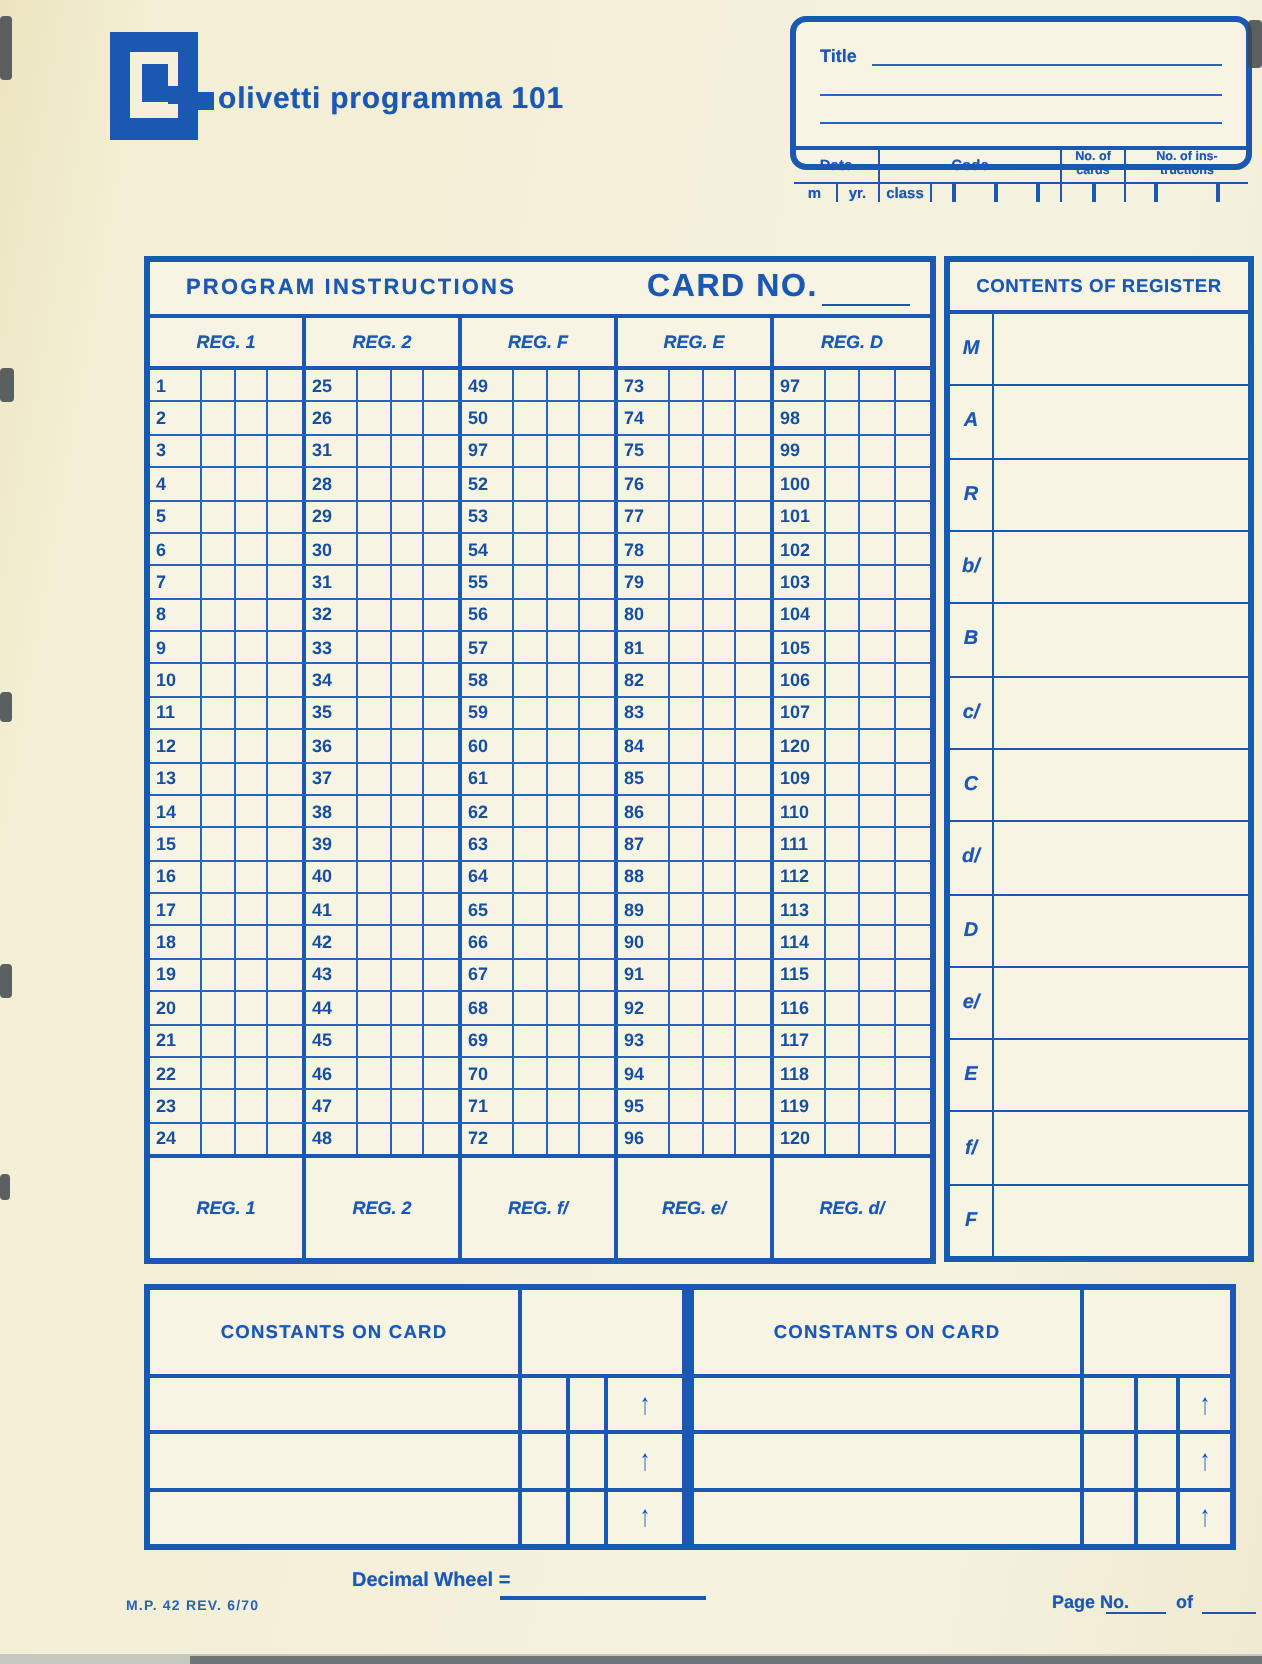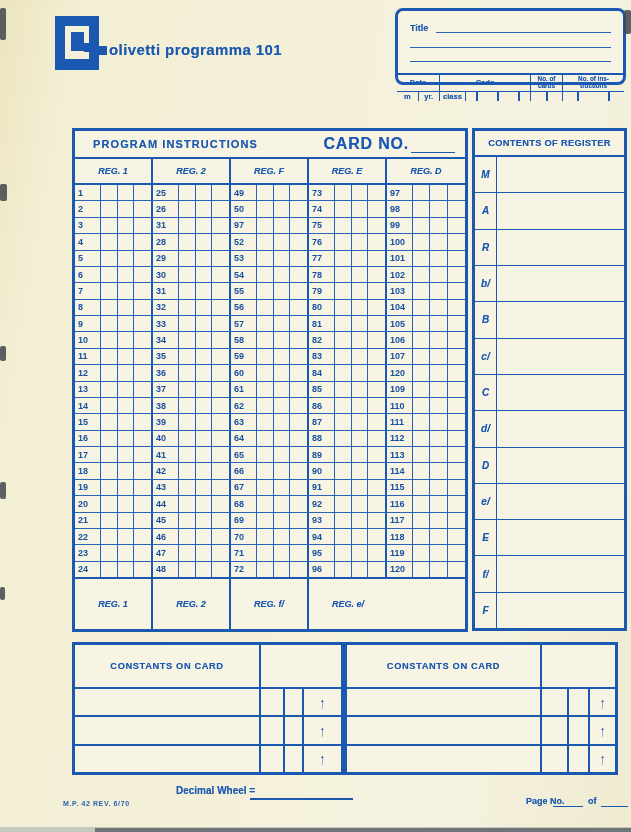--- a/index.html
+++ b/index.html
@@ -950,20 +950,21 @@
           <div class="pcell"></div>
           <div class="pcell"></div>
         </div>
       </div>
     </div>
   <div class="mt-foot" id="reg-footers">
       <div class="footcell ink">REG. 1</div>
       <div class="footcell ink">REG. 2</div>
       <div class="footcell ink">REG. f/</div>
       <div class="footcell ink">REG. e/</div>
+      <div class="footcell ink">REG. d/</div>
     </div>
 </div>
 
 <div class="abs regpanel">
   <div class="rp-head ink">CONTENTS OF REGISTER</div>
   <div class="rp-rows" id="reg-rows">
       <div class="rrow">
         <div class="rlabel ink">M</div>
         <div class="rblank"></div>
       </div>

